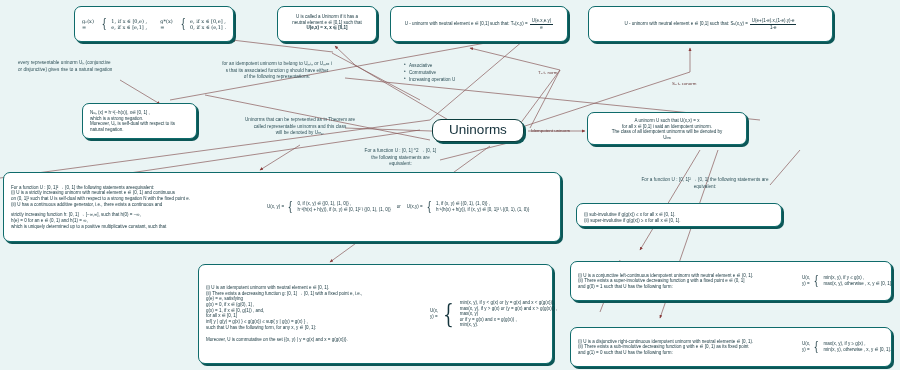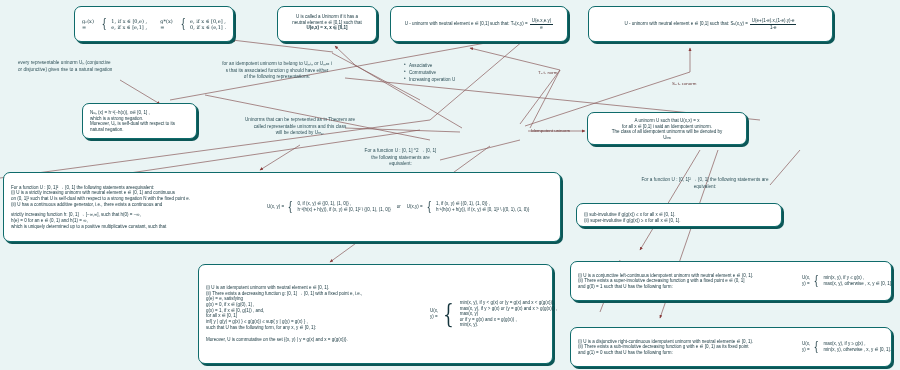--- a/index.html
+++ b/index.html
@@ -209,20 +209,25 @@
       <div>natural negation.</div>
     </div>
   </div>
 
   <div class="lbl c" style="left:200px;top:117px;width:200px;">
     <div>Uninorms that can be represented as in Theorem are</div>
     <div>called representable uninorms and this class</div>
     <div>will be denoted by Uᵣₑₚ.</div>
   </div>
 
+  <div class="node center" style="left:432px;top:119px;width:92px;height:23px;padding:0;">
+    <div class="cenwrap">
+        <span>Uninorms</span>
+      </div>
+  </div>
 
   <div class="edge-lbl" style="left:531px;top:128px;">Idempotent uninorm</div>
 
   <div class="node" style="left:587px;top:112px;width:160px;height:33px;text-align:center;">
     <div class="txt">
       <div>A uninorm U such that U(x,x) = x</div>
       <div>for all x ∈ [0,1] i said an Idempotent uninorm.</div>
       <div>The class of all idempotent uninorms will be denoted by</div>
       <div>Uᵢₑₐ</div>
     </div>

